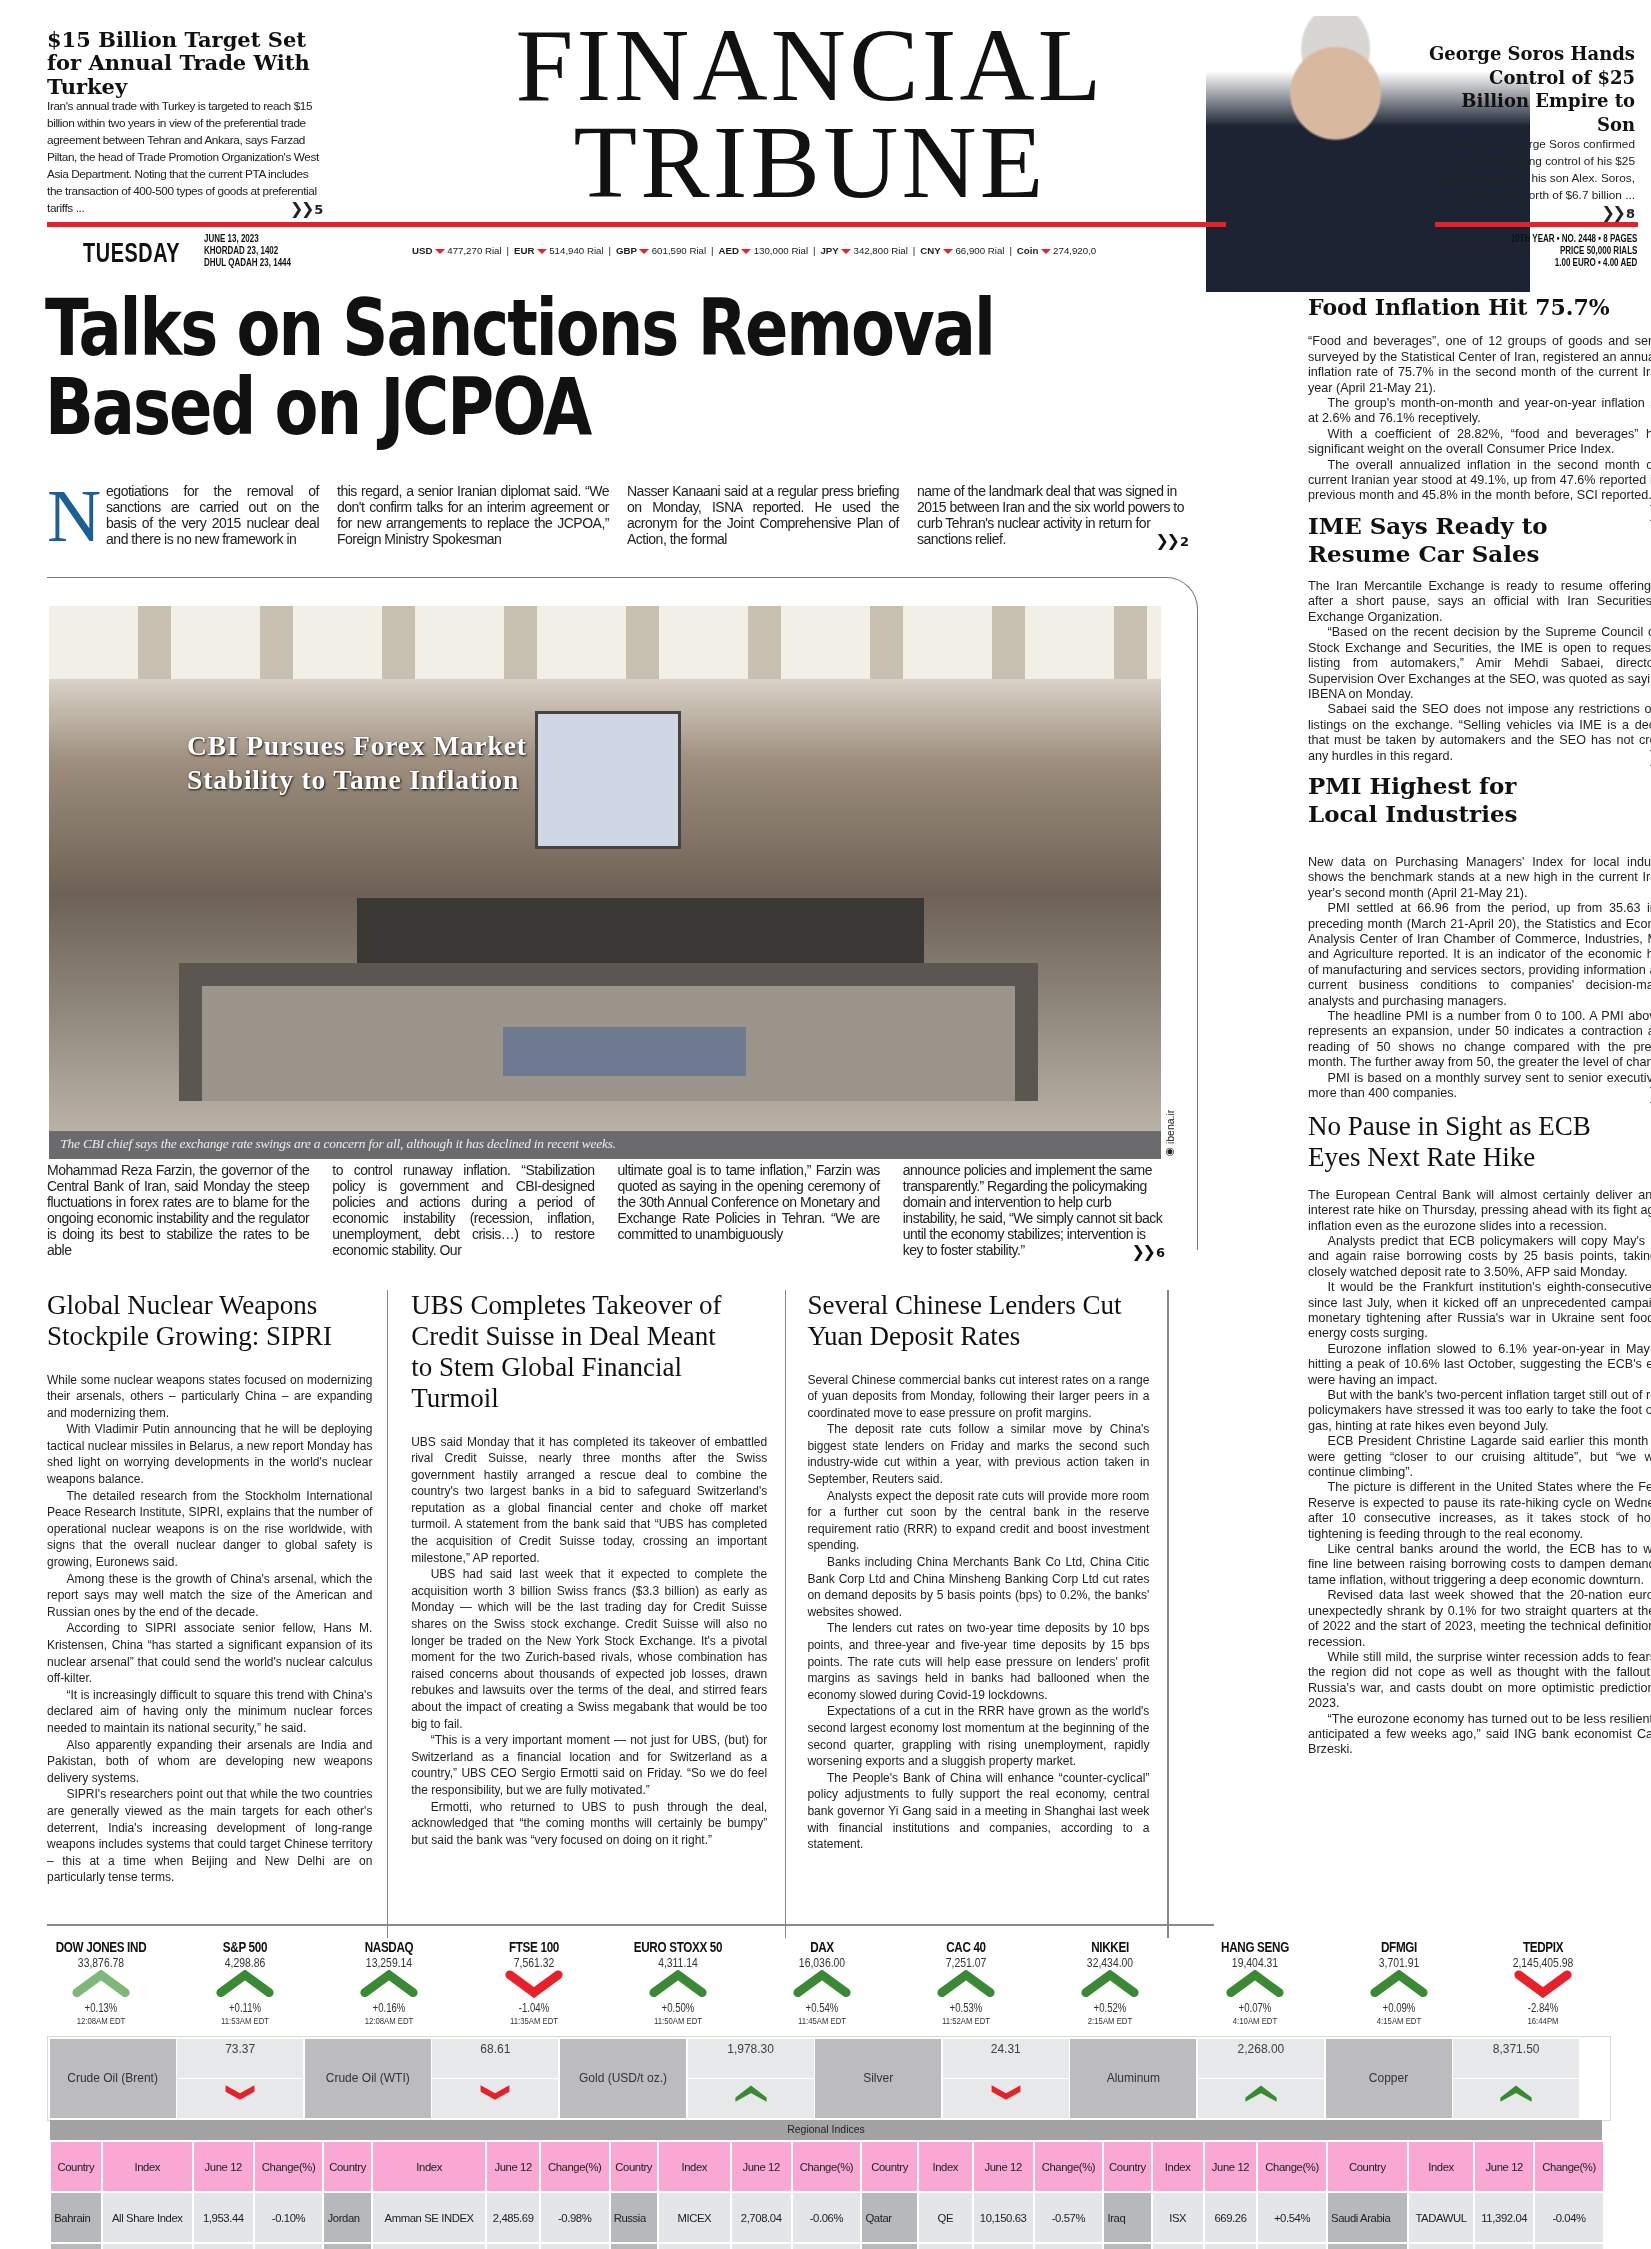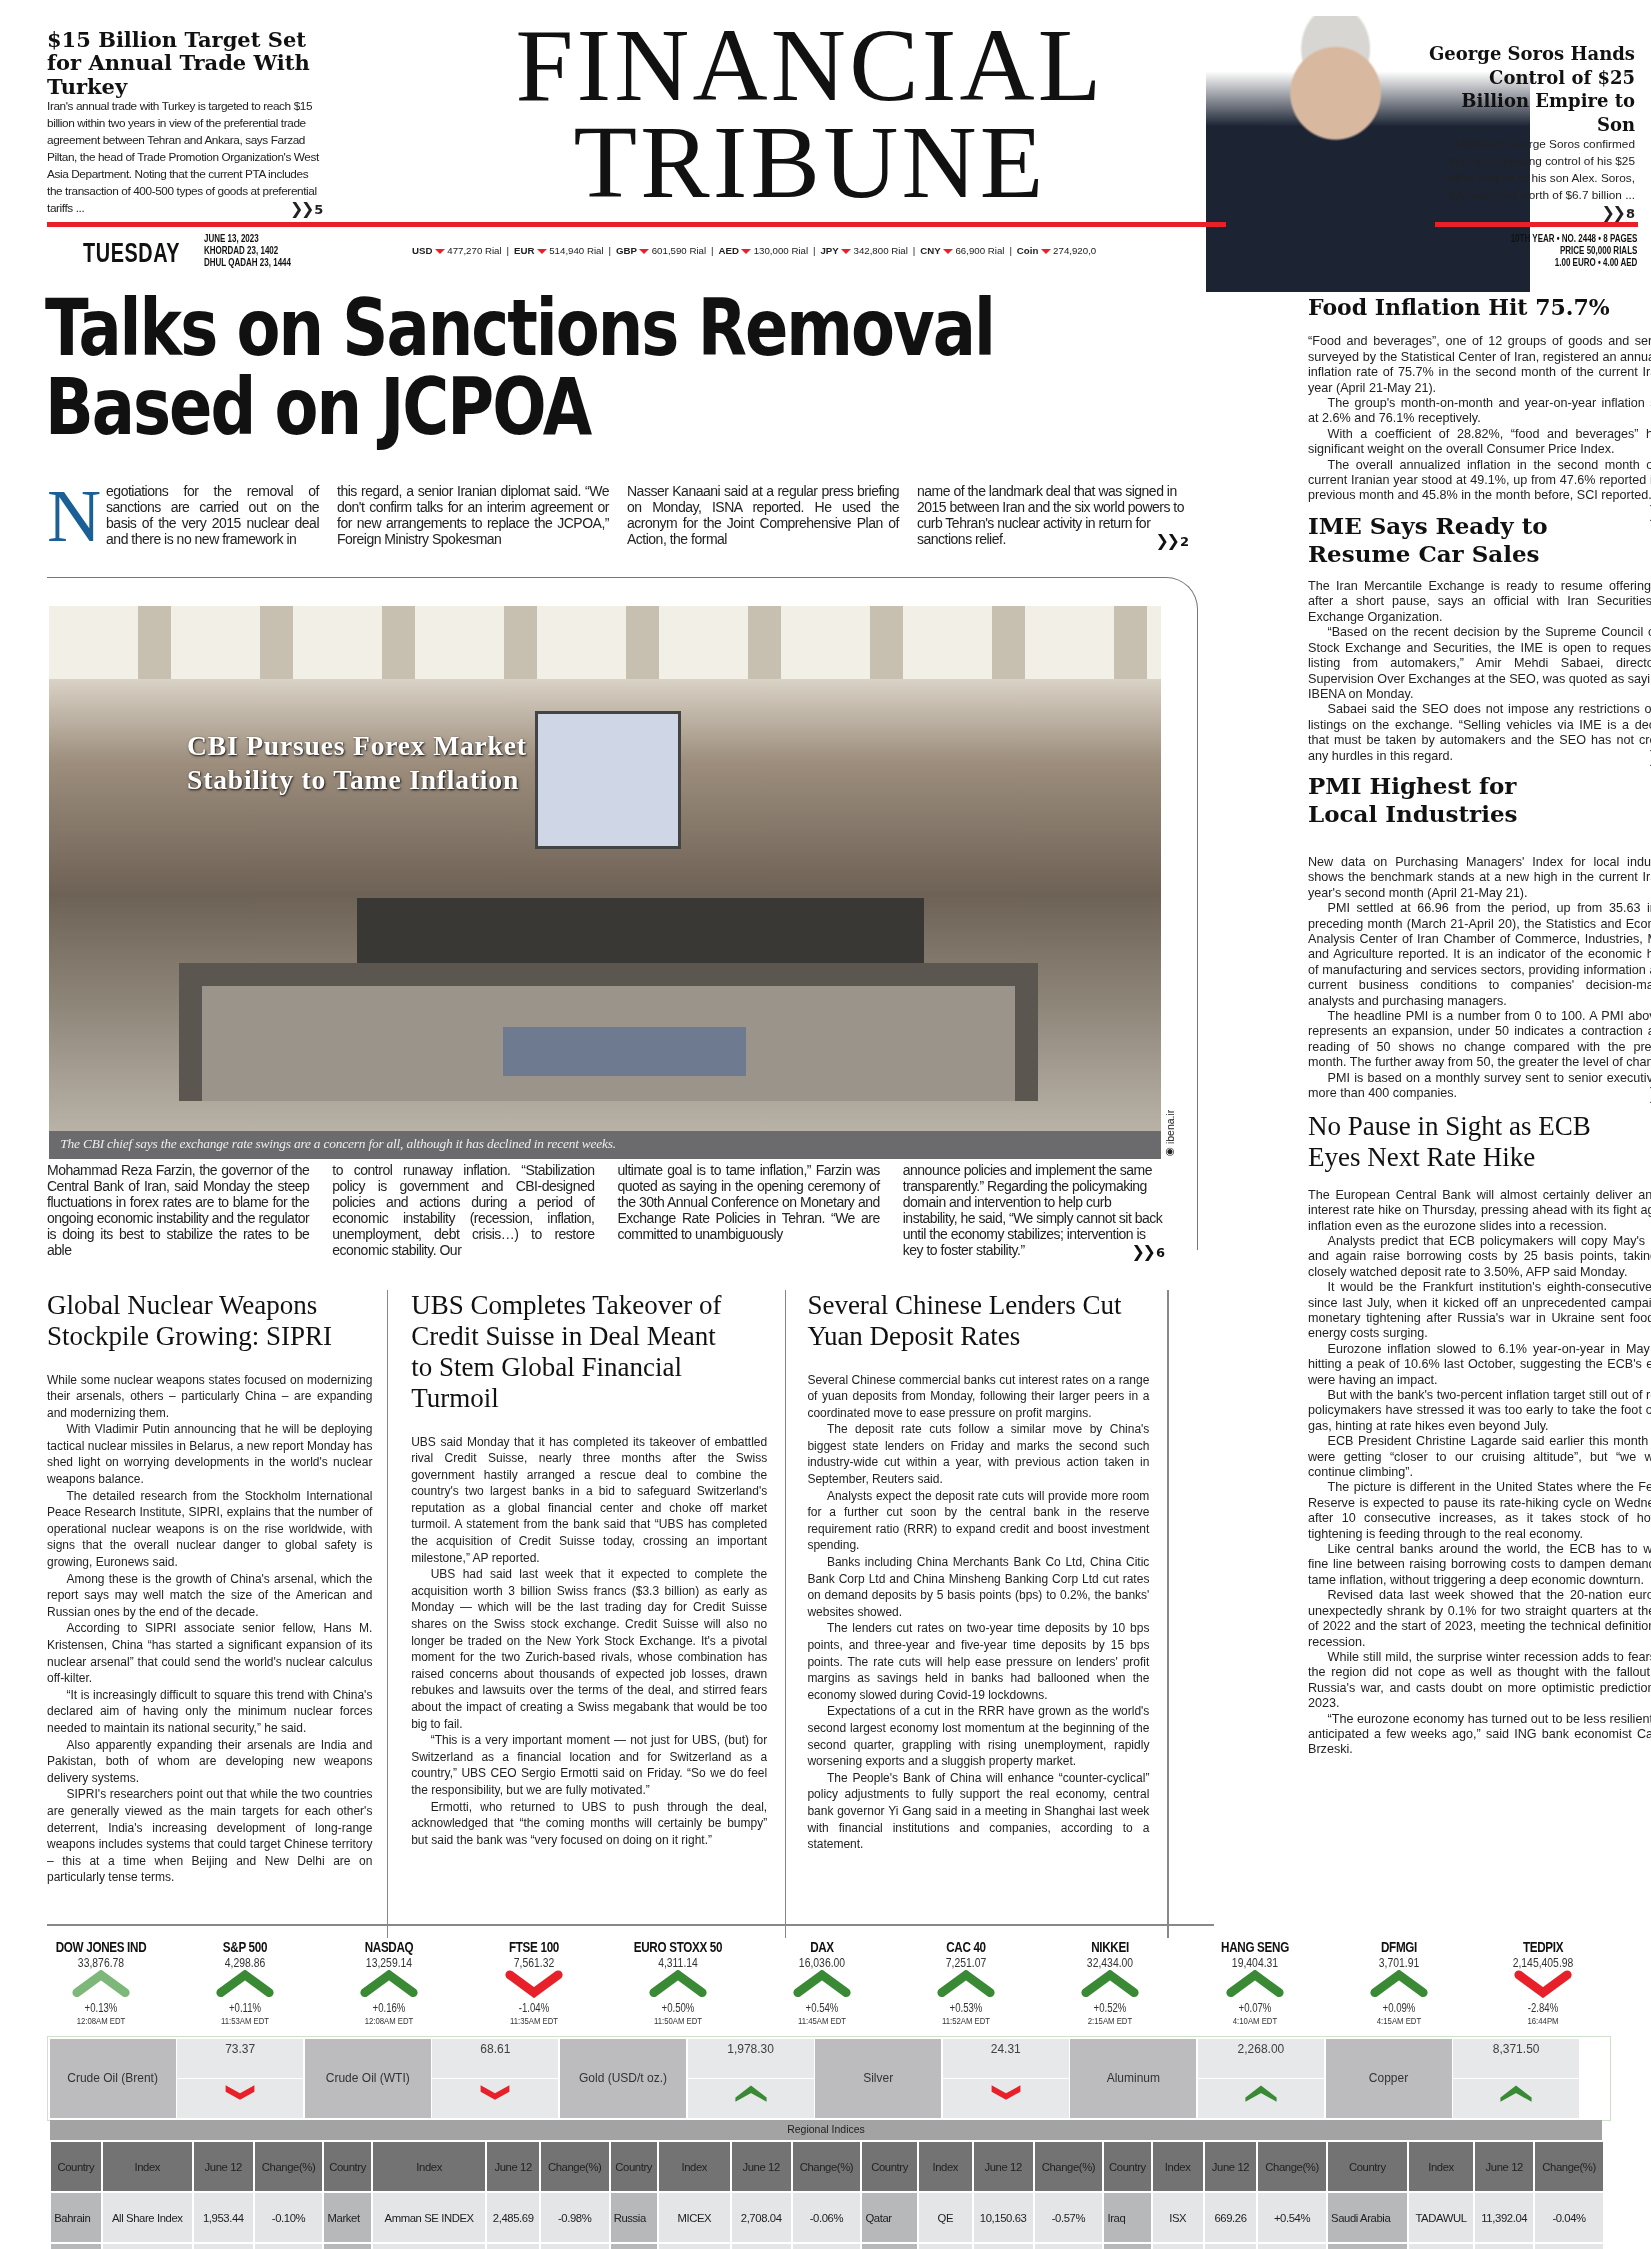--- a/index.html
+++ b/index.html
@@ -26,21 +26,21 @@
 .idx .nm{font-family:"Liberation Sans",sans-serif;font-weight:bold;font-size:14.6px;letter-spacing:-0.4px;transform:scaleX(0.8)}
 .idx .val{font-size:13px;color:#333;transform:scaleX(0.8)}
 .idx .chg{font-size:12px;color:#333;transform:scaleX(0.8)}
 .idx .tm{font-size:9.7px;color:#333;transform:scaleX(0.8)}
 .commod{display:flex;gap:1.6px;border:0.8px solid #cfe1cc;padding:1.6px}
 .commod .lab{background:#bcbcbe;width:126px;height:79px;display:flex;align-items:center;justify-content:center;font-size:12px;color:#333;transform-origin:center}
 .commod .vc{width:126px;display:flex;flex-direction:column;gap:1.6px}
 .commod .vc div{background:#e7e8ea;height:39px;display:flex;align-items:flex-start;justify-content:center;font-size:12px;color:#404040;padding-top:3.2px}
 .orange{background:#a3a3a3}
 table.reg{border-collapse:separate;border-spacing:2.4px;width:100%}
-table.reg th{background:#737373;font-weight:normal;font-size:11.3px;height:49px;color:#222;letter-spacing:-0.4px}
+table.reg th{background:#f9a8d4;font-weight:normal;font-size:11.3px;height:49px;color:#222;letter-spacing:-0.4px}
 table.reg td{background:#e4e5e7;font-size:11.3px;height:49px;text-align:center;color:#222;letter-spacing:-0.4px}
 table.reg td.ctry{background:#b7b8ba;text-align:left;padding-left:3.2px}
 .divider-v{background:#888;width:1.2px}
 </style>
 </head>
 <body>
 
 <div class="abs" style="left:47px;top:27.6px;width:276px">
   <div class="slab" style="font-size:21px;line-height:23.5px">$15 Billion Target Set for Annual Trade With Turkey</div>
   <div style="font-size:11.8px;line-height:17px;letter-spacing:-0.4px;color:#222">
@@ -343,21 +343,21 @@
           <th>June 12</th>
           <th>Change(%)</th>
         </tr>
     </thead>
     <tbody>
       <tr id="reg-row-0">
           <td class="ctry">Bahrain</td>
           <td>All Share Index</td>
           <td>1,953.44</td>
           <td>-0.10%</td>
-          <td class="ctry">Market</td>
+          <td class="ctry">Jordan</td>
           <td>Amman SE INDEX</td>
           <td>2,485.69</td>
           <td>-0.98%</td>
           <td class="ctry">Russia</td>
           <td>MICEX</td>
           <td>2,708.04</td>
           <td>-0.06%</td>
           <td class="ctry">Qatar</td>
           <td>QE</td>
           <td>10,150.63</td>

